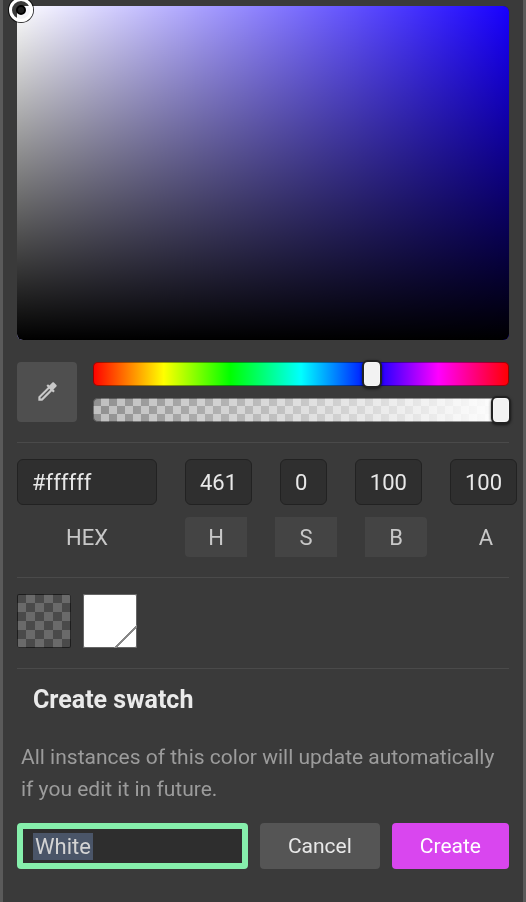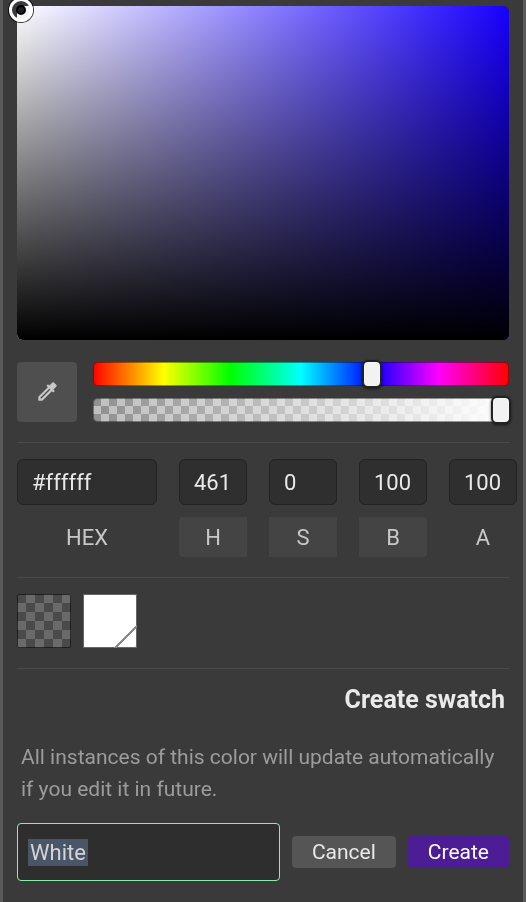--- a/index.html
+++ b/index.html
@@ -109,21 +109,21 @@
   .divider {
     height:1px;
     background:#2a2a2a;
     margin: 20px 14px 0 14px;
     border-bottom:1px solid #4a4a4a;
   }
   
   .inputs-row, .labels-row {
     display:grid;
     grid-template-columns: 140px repeat(4, 1fr);
-    gap: 22px;
+    gap: 28px;
     margin: 16px 6px 0 14px;
   }
   .val-input {
     height: 46px;
     background: #2f2f2f;
     border: 1px solid #222;
     border-radius: 6px;
     color: #e8e8e8;
     font-size: 22px;
     padding: 0 14px;
@@ -163,63 +163,62 @@
   }
   .swatch.current::after {
     content:"";
     position:absolute;
     right:-2px; bottom:-2px;
     width:26px; height:26px;
     background: linear-gradient(135deg, transparent 48%, #888 48%, #888 52%, transparent 52%);
   }
   
   .section-title {
-    margin: 16px 18px 0 0;
+    margin: 16px 18px 0 30px;
     font-size: 25px;
     font-weight: 700;
     color: #eaeaea;
-    text-align: right;
   }
   .section-desc {
     margin: 28px 18px 0 18px;
     font-size: 21px;
     line-height: 1.5;
     color: #9c9c9c;
   }
   .create-row {
     display:flex;
     gap: 12px;
     margin: 18px 14px 0 14px;
     align-items:center;
   }
   .name-input {
     flex:1;
-    height: 58px;
+    height: 46px;
     background: #2e2e2e;
-    border: 1px solid #86efac;
+    border: 6px solid #86efac;
     border-radius: 4px;
     padding: 0 10px;
     display:flex; align-items:center;
     font-size: 22px;
   }
   .name-input .sel {
     background: #4a5568;
     color:#d4d4d4;
     padding: 1px 2px;
   }
   .btn {
-    height:32px;
-    padding: 0 20px;
+    height:46px;
+    padding: 0 28px;
     border-radius:4px;
     font-size:21px;
     display:flex; align-items:center; justify-content:center;
     cursor:pointer;
   }
   .btn-secondary { background:#555; color:#e8e8e8; }
-  .btn-primary   { background:#4c1d95; color:#fff; }
+  .btn-primary   { background:#d946ef; color:#fff; }
 </style>
 </head>
 <body>
 
 <div class="panel">
 
   <div class="sb-wrap">
     <div class="sb-canvas">
       <div class="sb-hue"></div>
       <div class="sb-white"></div>

